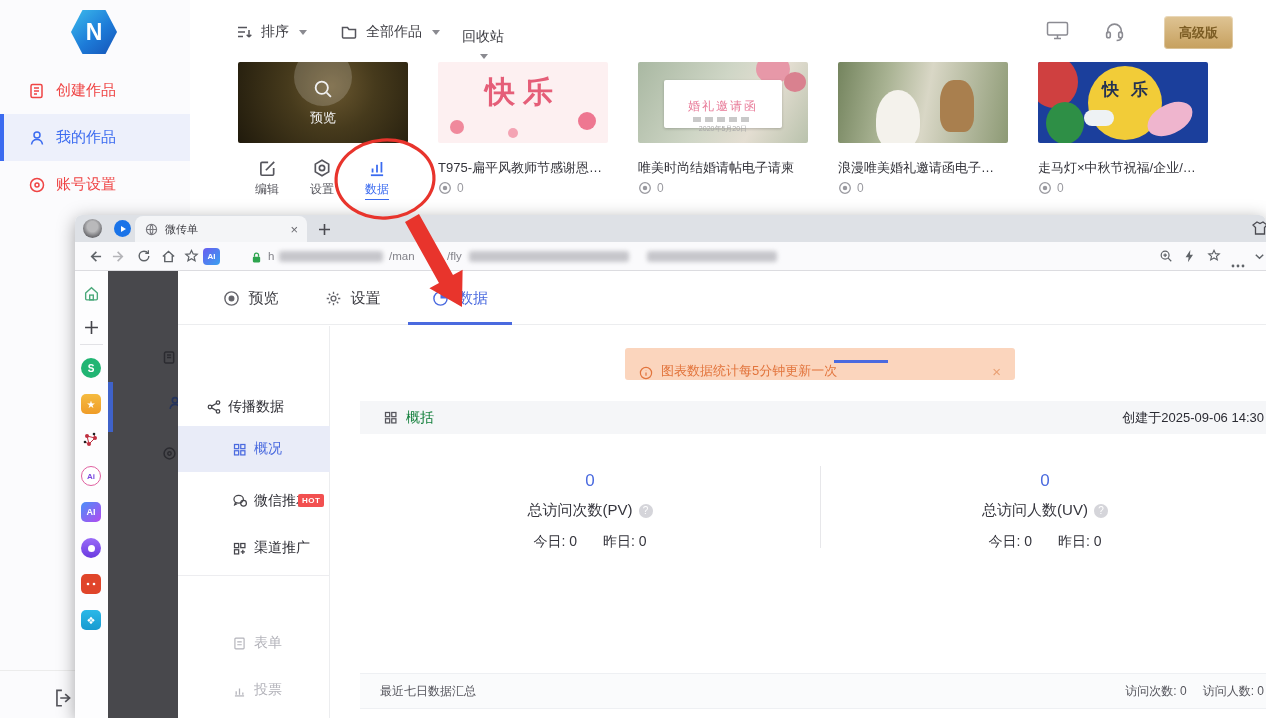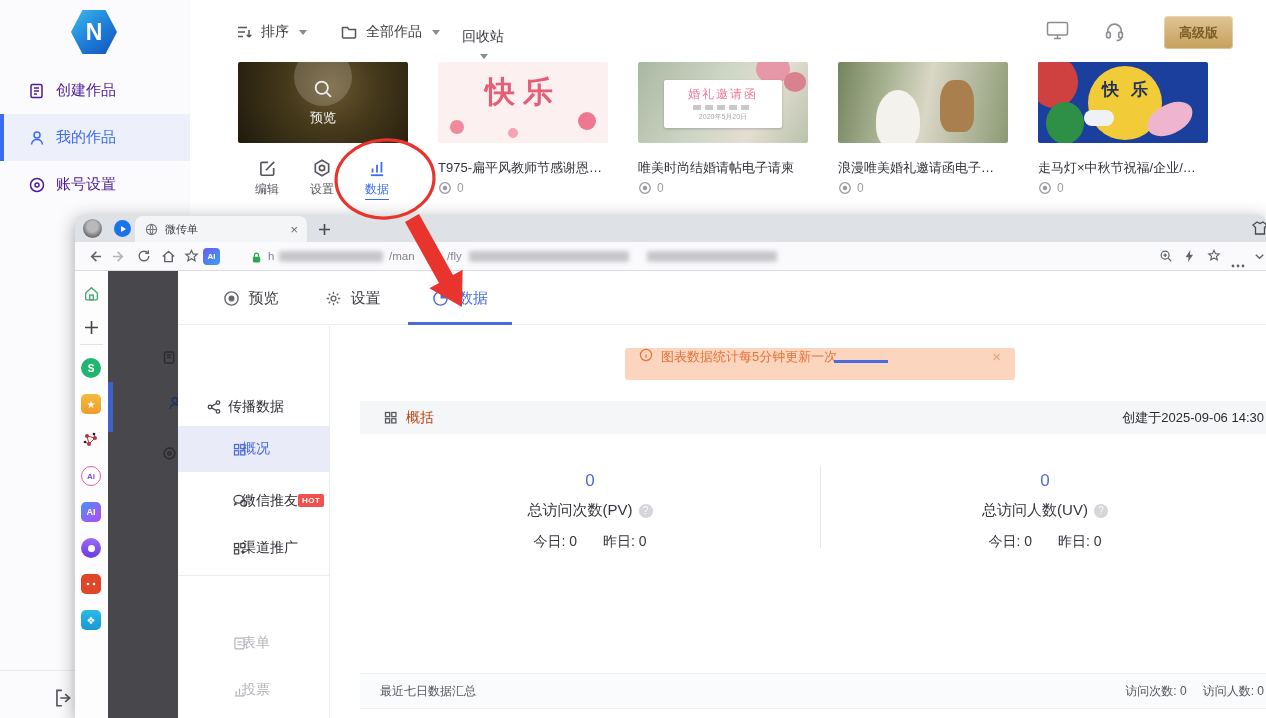--- a/index.html
+++ b/index.html
@@ -6,21 +6,21 @@
   html,body { background:#e8e8e8; }
   body { font-family:"Liberation Sans","DejaVu Sans",sans-serif; }
   #root { position:relative; width:1266px; height:718px; background:#fff; overflow:hidden; }
 
   
   #app-sidebar { position:absolute; left:0; top:0; width:190px; height:718px; background:#fbfbfd; }
   #app-logo { position:absolute; left:70px; top:8px; width:48px; height:48px;
     clip-path:polygon(26% 4%,74% 4%,98% 50%,74% 96%,26% 96%,2% 50%);
     background:linear-gradient(140deg,#3ec0ee 0%,#1d7bd8 55%,#1550b4 100%);
     display:flex; align-items:center; justify-content:center; color:#fff; font-weight:bold; font-size:23px; }
-  .side-item { position:absolute; left:0; width:190px; height:47px; display:flex; align-items:center; color:#4c1d95; font-size:15px; cursor:pointer; }
+  .side-item { position:absolute; left:0; width:190px; height:47px; display:flex; align-items:center; color:#ef4444; font-size:15px; cursor:pointer; }
   .side-item svg { position:absolute; left:28px; }
   .side-item .lbl { position:absolute; left:56px; }
   .side-item.active { background:#edf0fb; color:#3b6bf0; }
   .side-item.active::before { content:""; position:absolute; left:0; top:0; width:4px; height:100%; background:#3b6bf0; }
   #side-divider { position:absolute; left:0; top:670px; width:190px; height:1px; background:#ececec; }
   #exit-btn { position:absolute; left:52px; top:687px; width:22px; height:22px; color:#55555c; cursor:pointer; }
 
   #app-toolbar { position:absolute; left:190px; top:0; width:1076px; height:62px; background:#fff; }
   .tb-group { position:absolute; top:20px; height:24px; display:flex; align-items:center; gap:8px; color:#3c3c42; font-size:14px; cursor:pointer; }
   .caret { width:0; height:0; border-left:4.5px solid transparent; border-right:4.5px solid transparent; border-top:5px solid #8a8a90; margin-left:2px; }
@@ -45,21 +45,21 @@
   .act-row { position:absolute; top:96px; left:0; width:170px; height:46px; }
   .act { position:absolute; top:0; width:44px; display:flex; flex-direction:column; align-items:center; gap:3px; color:#55555c; font-size:12px; cursor:pointer; }
   .act.blue { color:#3b6bf0; }
   .act.blue .alabel { border-bottom:1px solid #3b6bf0; padding-bottom:1px; }
 
   #thumb2 { background:#fdf0f1; }
   #thumb2 .big { position:absolute; left:0; right:0; top:10px; text-align:center; font-size:30px; font-weight:bold; color:#e55e78; letter-spacing:8px; }
   .dotf { position:absolute; border-radius:50%; }
   #thumb3 { background:linear-gradient(120deg,#a9b8a2 0%,#cfd6c6 45%,#e4ded2 70%,#b9c2ac 100%); }
   #thumb3 .mini { position:absolute; left:26px; top:18px; width:118px; height:48px; background:#fff; border-radius:2px; box-shadow:0 1px 3px rgba(0,0,0,.2); text-align:center; }
-  #thumb3 .mtitle { margin-top:6px; font-size:12px; color:#e87a98; letter-spacing:2px; }
+  #thumb3 .mtitle { margin-top:18px; font-size:12px; color:#e87a98; letter-spacing:2px; }
   #thumb3 .mnames { margin:2px auto 0; width:60px; height:5px; background:repeating-linear-gradient(90deg,#c9c9c9 0 8px,transparent 8px 12px); }
   #thumb3 .mdate { margin-top:2px; font-size:7px; color:#a8a8a8; }
   #thumb4 { background:linear-gradient(100deg,#74845e 0%,#a8b292 28%,#d9d7c6 52%,#8d9a75 100%); }
   #thumb4 .dress { position:absolute; left:38px; top:28px; width:44px; height:60px; border-radius:50% 50% 40% 40%; background:#f4f2ec; }
   #thumb4 .suit { position:absolute; left:102px; top:18px; width:34px; height:52px; border-radius:40% 40% 30% 30%; background:#a97f4e; }
   #thumb5 { background:#1b3f9c; }
   #thumb5 .moon { position:absolute; left:50px; top:4px; width:74px; height:74px; border-radius:50%; background:#f2cc38; }
   #thumb5 .mtext { position:absolute; left:58px; top:16px; width:70px; text-align:center; font-size:17px; font-weight:bold; color:#243252; letter-spacing:12px; }
   #thumb5 .lant1 { position:absolute; left:-8px; top:-6px; width:48px; height:52px; border-radius:50%; background:#cf4040; }
   #thumb5 .lant2 { position:absolute; left:8px; top:40px; width:38px; height:42px; border-radius:50%; background:#2e8f46; }
@@ -102,34 +102,34 @@
   .mtab { position:absolute; top:0; height:54px; display:flex; align-items:center; justify-content:center; gap:9px; font-size:15px; color:#3c3c42; cursor:pointer; }
   .mtab.active { color:#4a6adf; }
   #mtab-preview { left:20px; width:105px; } #mtab-settings { left:122px; width:105px; } #mtab-data { left:223px; width:118px; }
   #mtab-underline { position:absolute; left:230px; bottom:-1px; width:104px; height:3px; background:#4a6adf; }
 
   #mmenu { position:absolute; left:0; top:55px; width:152px; height:392px; border-right:1px solid #ecedef; }
   .mm { position:absolute; left:0; width:152px; display:flex; align-items:center; font-size:14px; color:#2f2f36; cursor:pointer; }
   .mm svg, .mm .uglyph { position:absolute; }
   .mm .mlabel { position:absolute; }
   .mm.lv1 svg, .mm.lv1 .uglyph { left:28px; } .mm.lv1 .mlabel { left:50px; }
-  .mm.lv2 svg, .mm.lv2 .uglyph { left:54px; } .mm.lv2 .mlabel { left:64px;text-align:right; }
+  .mm.lv2 svg, .mm.lv2 .uglyph { left:54px; } .mm.lv2 .mlabel { left:76px;text-align:right; }
   .mm.sel { background:#e9ecf8; color:#4a6adf; }
   .mm.gray { color:#b3b3ba; }
   #hot-badge { position:absolute; left:120px; top:12px; background:#f25050; color:#fff; font-size:8px; font-weight:bold; padding:2px 4px; border-radius:2px; letter-spacing:.5px; }
   #mm-divider { position:absolute; left:0; top:249px; width:152px; height:1px; background:#ededf0; }
 
   #mcontent { position:absolute; left:152px; top:55px; width:936px; height:392px; }
-  #banner { position:absolute; left:295px; top:22px; width:390px; height:32px; background:#fbd5bd; border-radius:3px; display:flex; align-items:flex-start; color:#e2743c; font-size:13px; }
+  #banner { position:absolute; left:295px; top:22px; width:390px; height:32px; background:#fbd5bd; border-radius:3px; display:flex; align-items:flex-end; color:#e2743c; font-size:13px; }
   #banner svg { margin:0 8px 0 14px; flex:none; }
   #banner .bclose { margin-left:auto; margin-right:14px; font-size:15px; color:#e9a074; cursor:pointer; }
 
   .sec-head { position:absolute; left:30px; width:906px; background:#f5f6f8; display:flex; align-items:center; }
   .sec-head .shicon { margin-left:23px; color:#55555c; display:flex; }
-  .sec-head .shtitle { margin-left:8px; font-size:14px; color:#c2410c; }
+  .sec-head .shtitle { margin-left:8px; font-size:14px; color:#15803d; }
   #ov-head { top:75px; height:33px; }
   #ov-created { margin-left:auto; font-size:13px; color:#2b2b33; padding-right:2px; white-space:nowrap; }
 
   .stat { position:absolute; width:350px; text-align:center; }
   #stat-pv { left:85px; top:145px; } #stat-uv { left:540px; top:145px; }
   .stat .val { font-size:17px; color:#4a6adf; }
   .stat .slabel { margin-top:10px; font-size:15px; color:#35353d; display:flex; align-items:center; justify-content:center; gap:6px; }
   .qmark { width:14px; height:14px; border-radius:50%; background:#d5d5da; color:#fff; font-size:10px; display:inline-flex; align-items:center; justify-content:center; }
   .stat .srow { margin-top:13px; font-size:14px; color:#35353d; display:flex; justify-content:center; gap:26px; }
   #stat-divider { position:absolute; left:490px; top:140px; width:1px; height:82px; background:#e7e7ea; }

